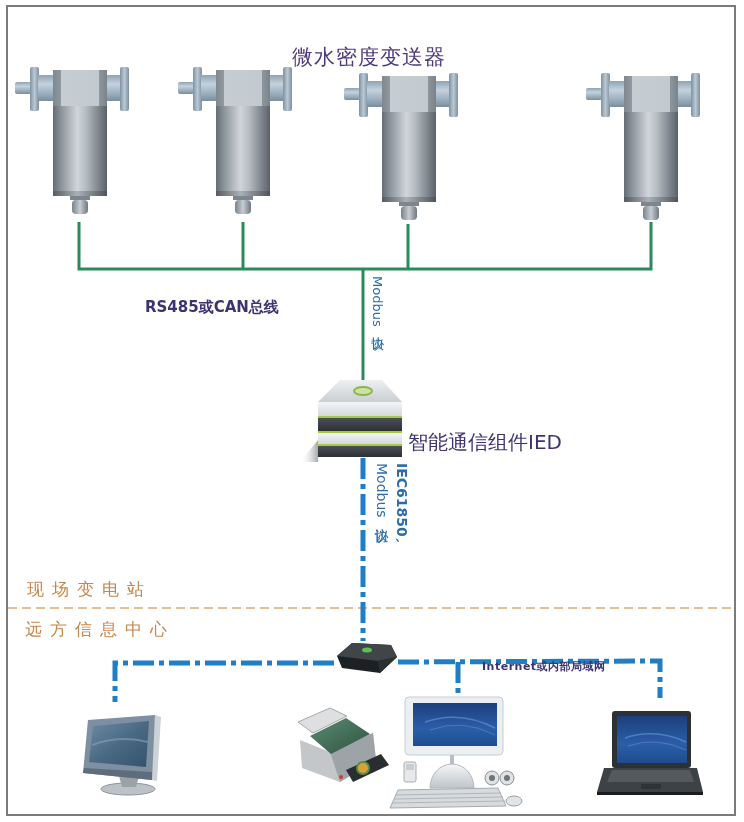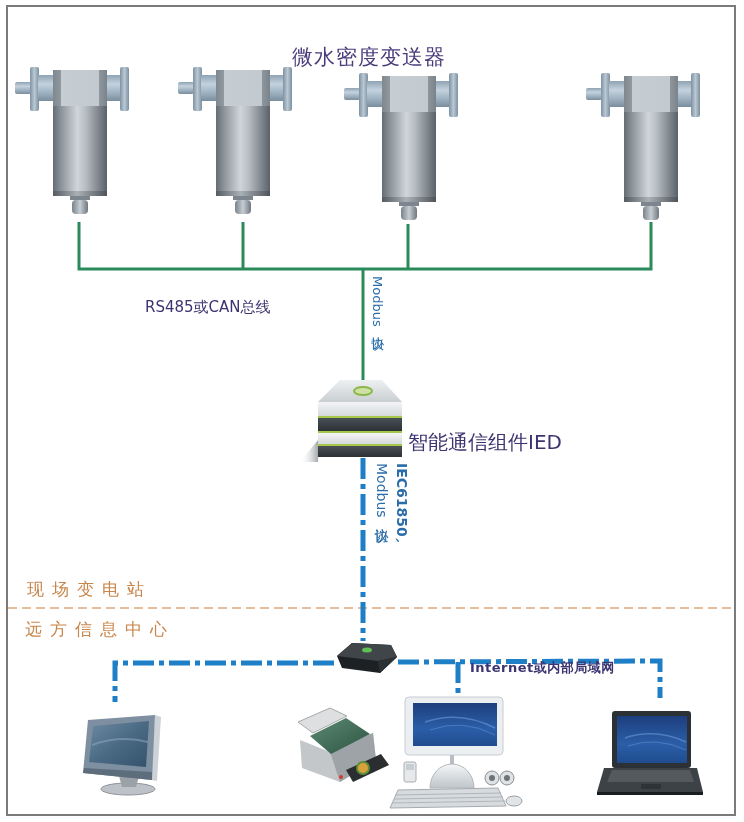--- a/index.html
+++ b/index.html
@@ -6,23 +6,23 @@
   body { width: 744px; height: 822px; position: relative; overflow: hidden;
          font-family: "DejaVu Sans", "Liberation Sans", sans-serif; }
   .frame { position: absolute; left: 6px; top: 5px; width: 730px; height: 811px;
            box-sizing: border-box; border: 2px solid #7b7b7b; background: #ffffff; }
   svg.canvas { position: absolute; left: 0; top: 0; }
   .bus { fill: none; stroke: var(--bus, #2b8a5b); stroke-width: 3; }
   .net { fill: none; stroke: var(--network, #1f7fc6); stroke-width: 5; stroke-dasharray: 21 5 5 5; }
   .zone-line { fill: none; stroke: var(--zone_divider, #dba878); stroke-width: 1.5; stroke-dasharray: 9 5; }
   .lbl { position: absolute; white-space: nowrap; line-height: 1; margin-top: 24px; }
   .title { left: 292px; top: 23px; font-size: 21px; letter-spacing: 1px; color: var(--title, #4a3b7b); }
-  .bus-label { left: 145px; top: 276px; font-size: 15px; font-weight: normal; color: var(--label, #3c3470); }
+  .bus-label { left: 145px; top: 276px; font-size: 15px; font-weight: bold; color: var(--label, #3c3470); }
   .ied-label { left: 408px; top: 408px; font-size: 20px; color: var(--label, #3c3470); }
-  .net-label { left: 470px; top: 637px; font-size: 13px; font-weight: bold; letter-spacing: 0.5px; color: var(--label, #3c3470); }
+  .net-label { left: 482px; top: 637px; font-size: 11px; font-weight: bold; letter-spacing: 0.5px; color: var(--label, #3c3470); }
   .vtext { position: absolute; writing-mode: vertical-rl; white-space: nowrap; line-height: 1;
            color: var(--protocol, #2a6da8); }
   .modbus-up { left: 371px; top: 276px; font-size: 13px; }
   .back-1 { left: 395px; top: 463px; font-size: 14px; font-weight: bold; }
   .back-2 { left: 375px; top: 463px; font-size: 14px; }
   .zone { position: absolute; white-space: nowrap; line-height: 1; font-family: "DejaVu Serif", "Liberation Serif", serif;
           font-size: 17px; letter-spacing: 8px; color: var(--zone, #c7864a); }
   .zone-a { left: 27px; top: 581px; text-align: center; }
   .zone-b { left: 25px; top: 621px; text-align: center; }
 </style>

